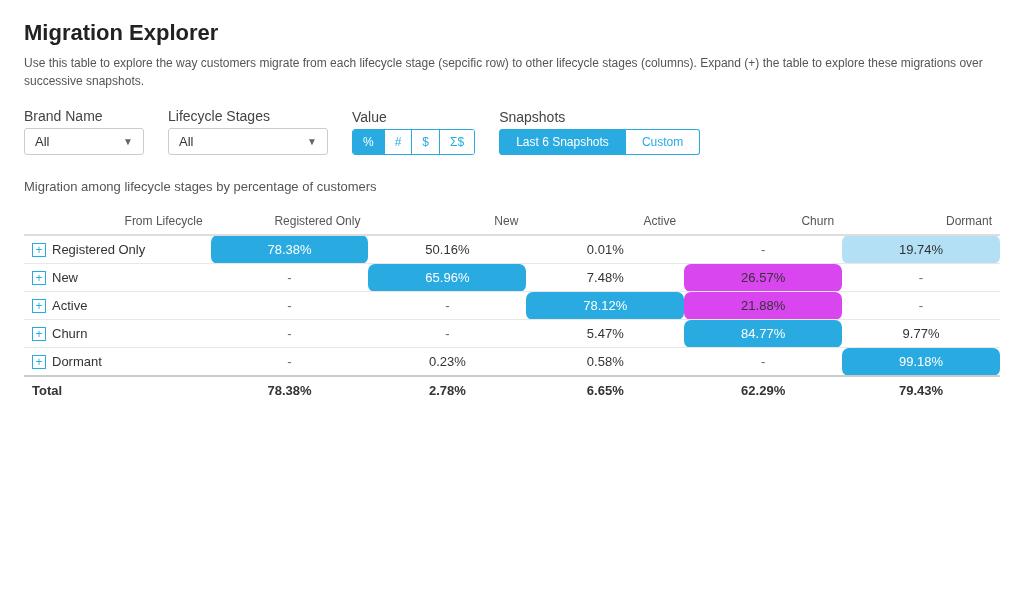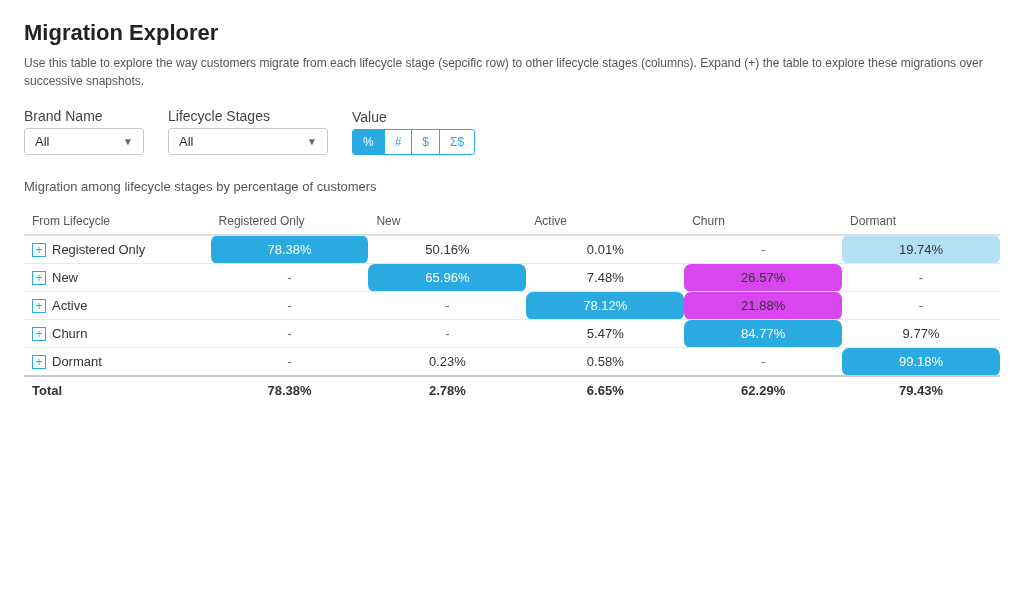--- a/index.html
+++ b/index.html
@@ -102,21 +102,21 @@
     .section-title {
       font-size: 13px;
       color: #555;
       margin-bottom: 14px;
     }
     table {
       border-collapse: collapse;
       width: 100%;
     }
     th {
-      text-align: left;
+      text-align: right;
       font-size: 12px;
       color: #555;
       font-weight: normal;
       padding: 6px 8px;
       border-bottom: 2px solid #ddd;
     }
     td {
       padding: 6px 8px;
       font-size: 13px;
       border-bottom: 1px solid #e8e8e8;
@@ -203,20 +203,27 @@
   <div class="control-group">
     <span class="control-label">Value</span>
     <div class="value-toggle">
       <button class="value-btn active">%</button>
       <button class="value-btn">#</button>
       <button class="value-btn">$</button>
       <button class="value-btn">Σ$</button>
     </div>
   </div>
 
+  <div class="control-group">
+    <span class="control-label">Snapshots</span>
+    <div class="snapshot-btns">
+      <button class="snapshot-btn active">Last 6 Snapshots</button>
+      <button class="snapshot-btn">Custom</button>
+    </div>
+  </div>
 </div>
 
 <p class="section-title">Migration among lifecycle stages by percentage of customers</p>
 
 <table>
   <thead>
     <tr>
       <th class="col-from">From Lifecycle</th>
       <th class="col-data">Registered Only</th>
       <th class="col-data">New</th>

